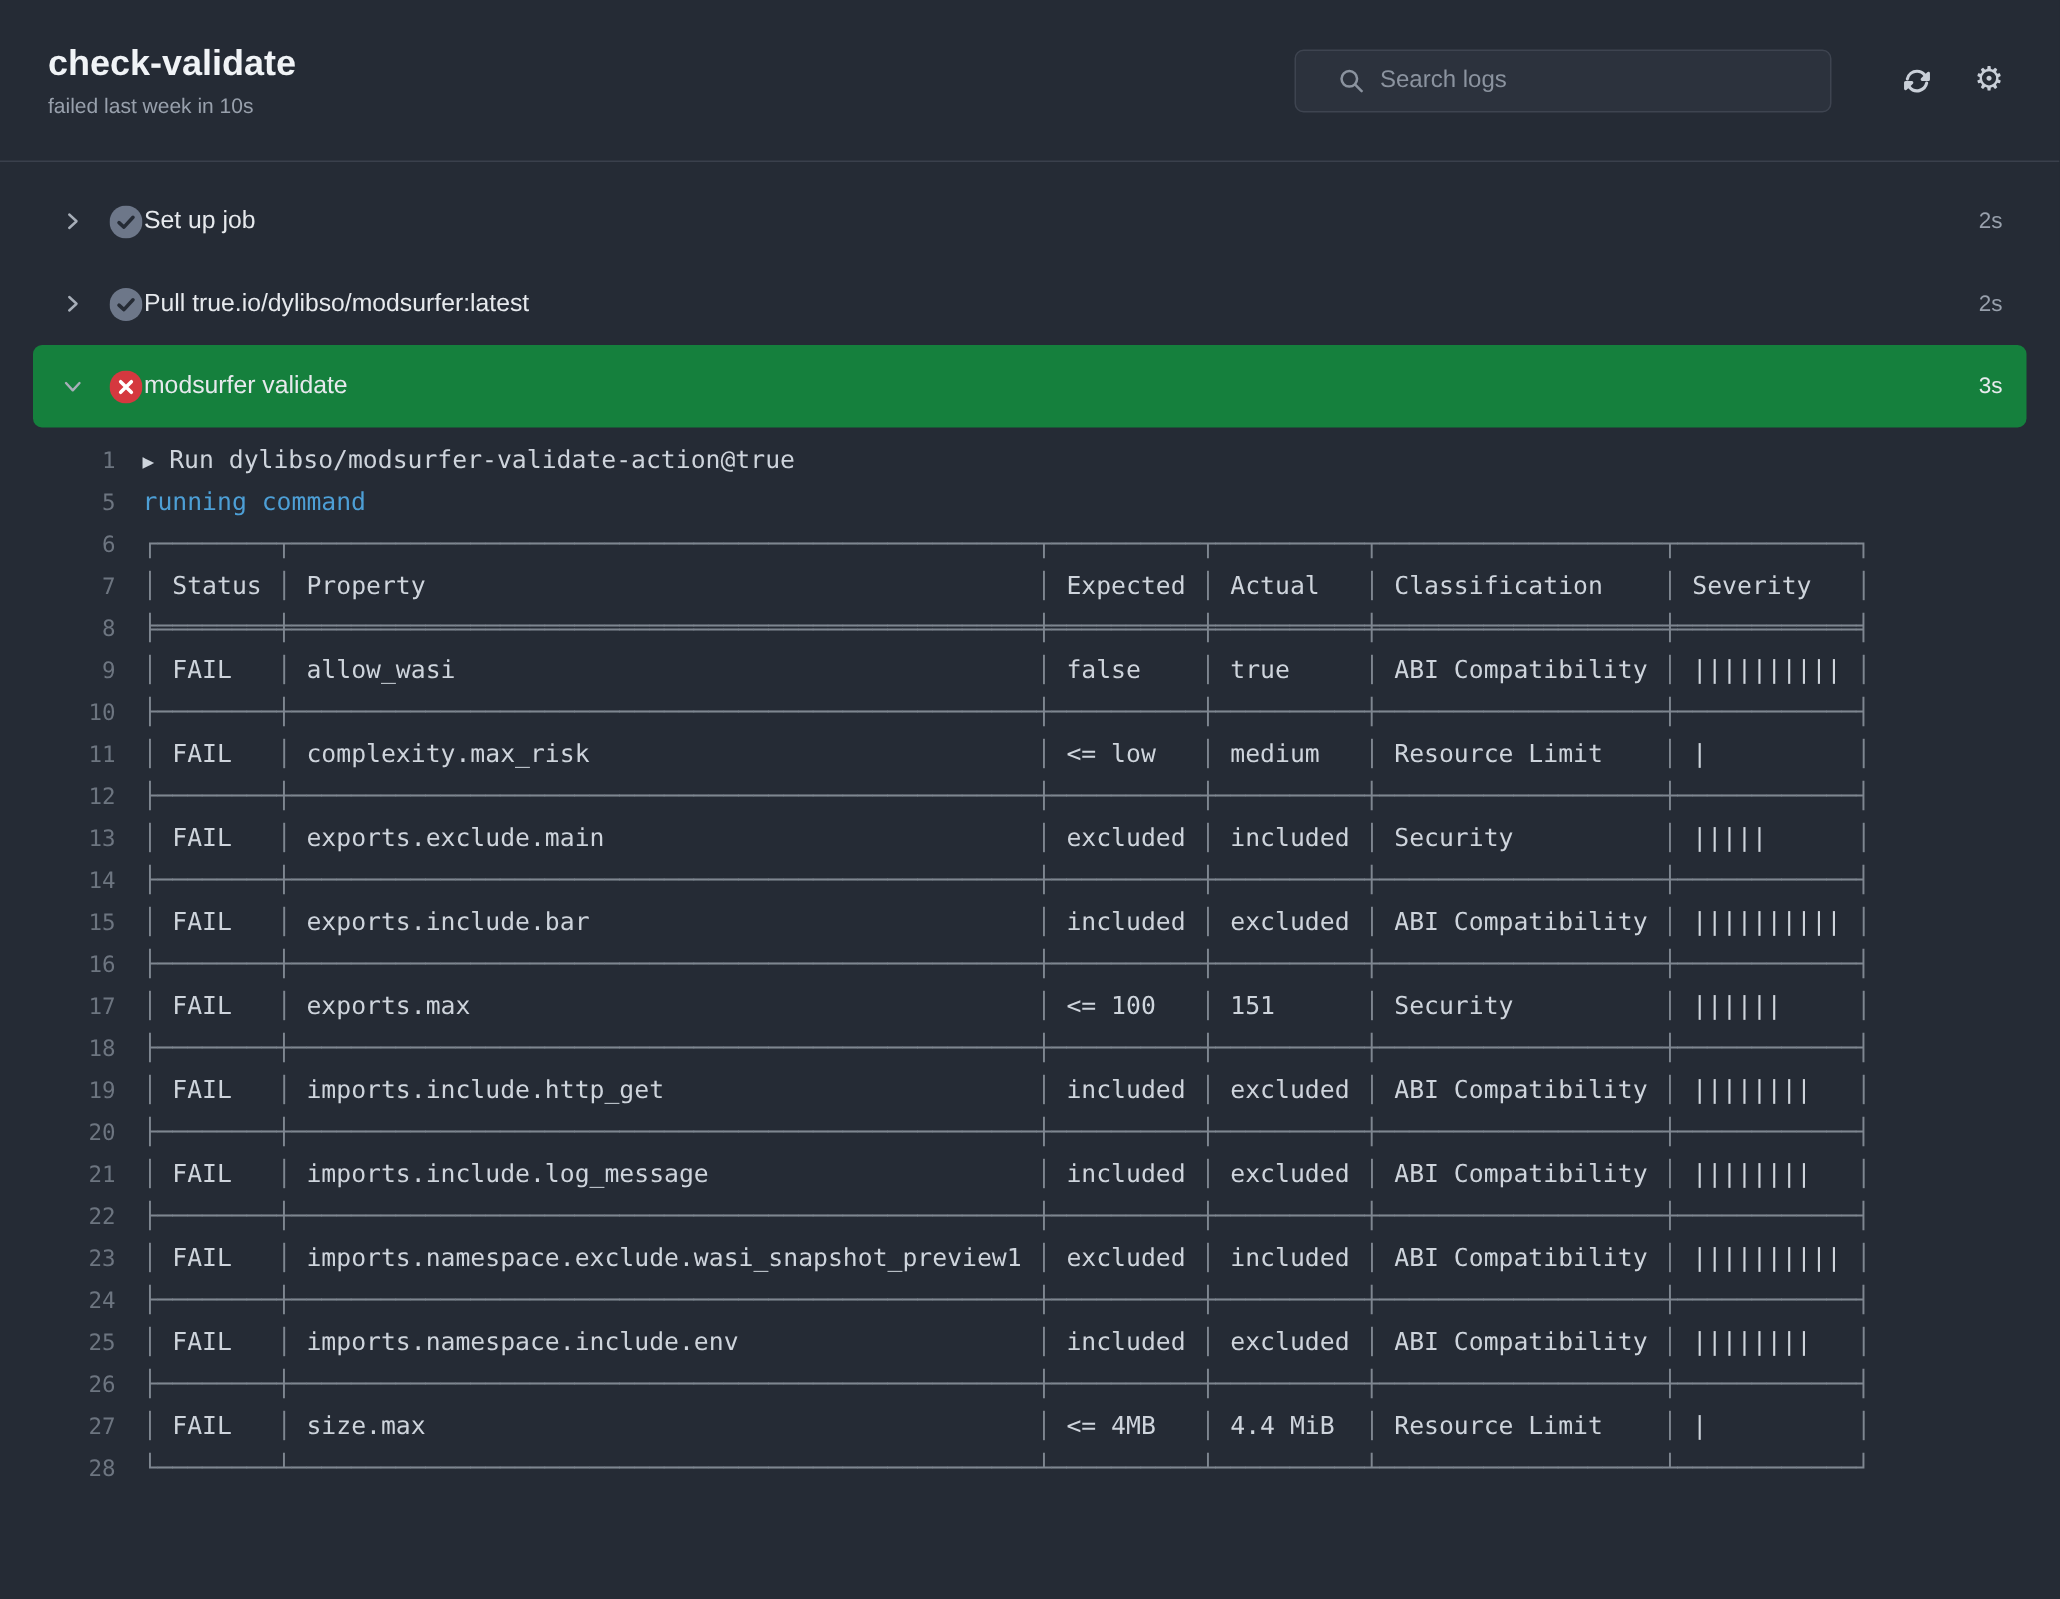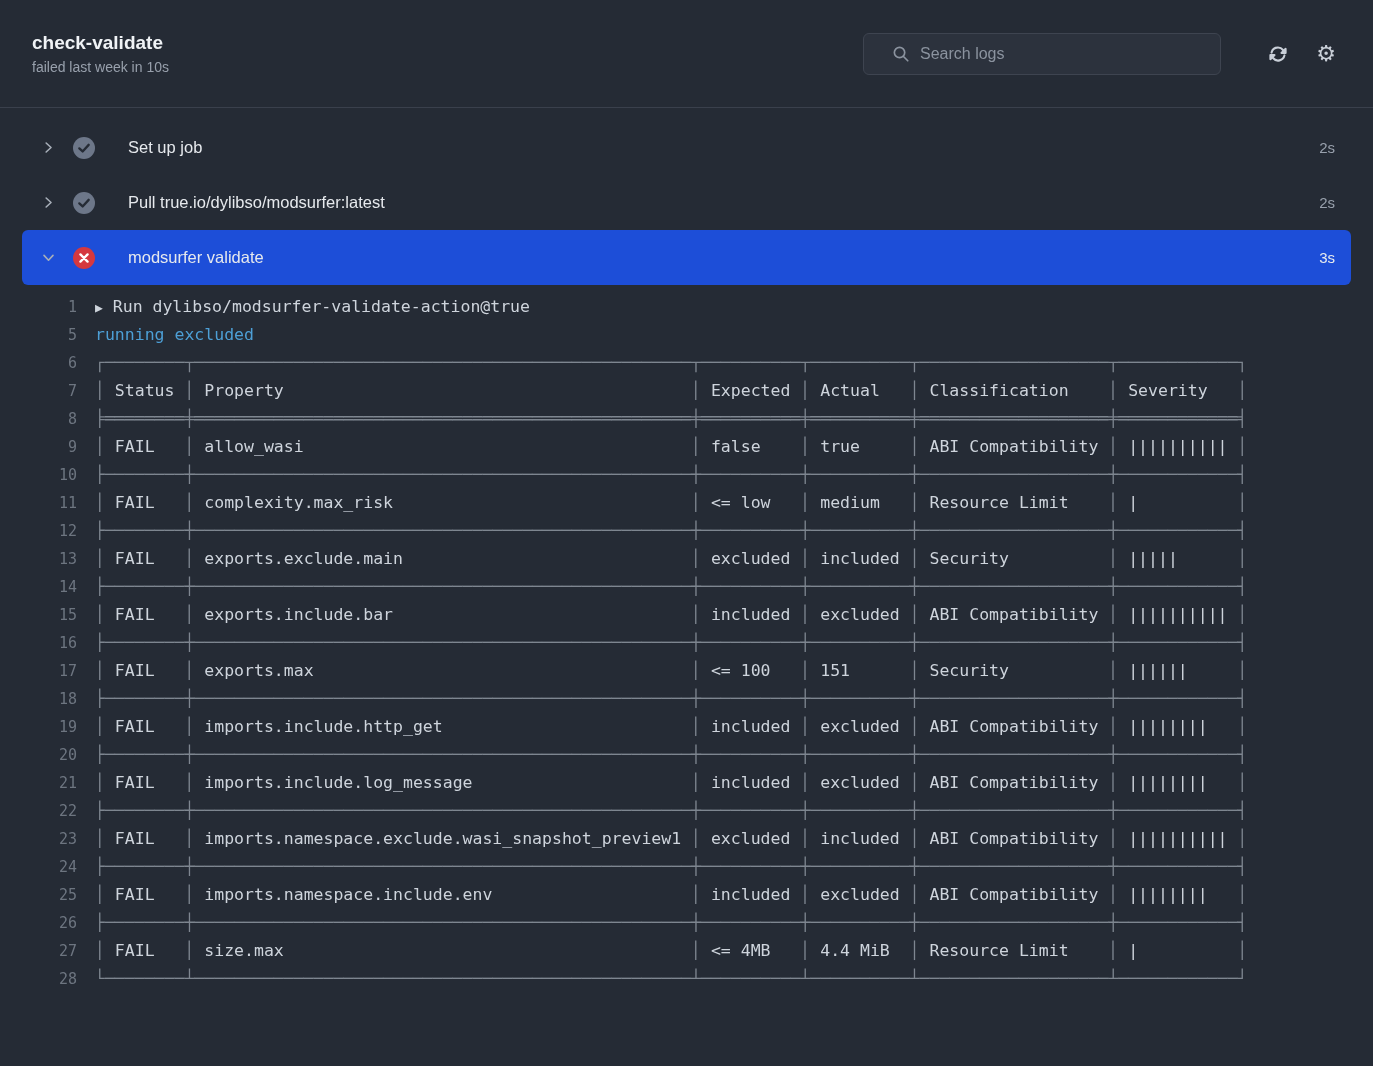--- a/index.html
+++ b/index.html
@@ -12,21 +12,21 @@
   }
   
   header {
     height:108px;
     display:flex;
     align-items:center;
     padding:0 30px 0 32px;
     border-bottom:1px solid #3a404c;
   }
   .title-block { flex:1; }
-  .job-title { font-size:19px; font-weight:700; color:#f0f3f6; }
+  .job-title { font-size:24px; font-weight:700; color:#f0f3f6; }
   .job-subtitle { font-size:14px; color:#98a0ac; margin-top:5px; }
   .search-box {
     width:358px; height:42px;
     background:#2c323d;
     border:1px solid #3e4450;
     border-radius:6px;
     display:flex; align-items:center;
     padding:0 28px; gap:10px;
     margin-right:26px;
   }
@@ -45,24 +45,24 @@
   
   .steps { padding-top:12px; }
   .step {
     height:55px;
     margin:0 22px;
     padding:0 16px;
     border-radius:6px;
     display:flex; align-items:center;
     cursor:pointer;
   }
-  .step.expanded { background:#1d4ed8; }
+  .step.expanded { background:#15803d; }
   .step .chev { width:16px; display:flex; align-items:center; justify-content:center; margin-left:2px; }
   .step .sicon { margin-left:17px; display:flex; align-items:center; }
-  .step .slabel { margin-left:33px; font-size:16.5px; color:#e6e9ed; }
+  .step .slabel { margin-left:1px; font-size:16.5px; color:#e6e9ed; }
   .step .sdur { margin-left:auto; font-size:15px; color:#98a0ac; }
   .step.expanded .sdur { color:#e8ebee; }
   
   .log { margin-top:8px; padding-bottom:30px; }
   .log-line {
     height:28px; line-height:28px;
     font-family:"DejaVu Sans Mono", monospace;
     font-size:16.5px;
     white-space:pre;
     display:flex;
@@ -153,21 +153,21 @@
             <circle cx="8" cy="8" r="8" fill="#d5383f"></circle>
             <path d="M5.4 5.4 L10.6 10.6 M10.6 5.4 L5.4 10.6" stroke="#fff" stroke-width="1.7" fill="none" stroke-linecap="round"></path>
           </svg>
       </span>
       <span class="slabel">modsurfer validate</span>
       <span class="sdur">3s</span>
     </div>
 
     <section class="log" id="log">
         <div class="log-line"><span class="num">1</span><span class="txt"><span class="marker">▶</span><span class="tc"> Run dylibso/modsurfer-validate-action@true</span></span></div>
-        <div class="log-line"><span class="num">5</span><span class="txt"><span class="info">running excluded</span></span></div>
+        <div class="log-line"><span class="num">5</span><span class="txt"><span class="info">running command</span></span></div>
         <div class="log-line"><span class="num">6</span><span class="txt"><span class="tb">┌────────┬──────────────────────────────────────────────────┬──────────┬──────────┬───────────────────┬────────────┐</span></span></div>
         <div class="log-line"><span class="num">7</span><span class="txt"><span class="tb">│</span><span class="tc"> Status </span><span class="tb">│</span><span class="tc"> Property                                         </span><span class="tb">│</span><span class="tc"> Expected </span><span class="tb">│</span><span class="tc"> Actual   </span><span class="tb">│</span><span class="tc"> Classification    </span><span class="tb">│</span><span class="tc"> Severity   </span><span class="tb">│</span></span></div>
         <div class="log-line"><span class="num">8</span><span class="txt"><span class="tb">╞════════╪══════════════════════════════════════════════════╪══════════╪══════════╪═══════════════════╪════════════╡</span></span></div>
         <div class="log-line"><span class="num">9</span><span class="txt"><span class="tb">│</span><span class="tc"> FAIL   </span><span class="tb">│</span><span class="tc"> allow_wasi                                       </span><span class="tb">│</span><span class="tc"> false    </span><span class="tb">│</span><span class="tc"> true     </span><span class="tb">│</span><span class="tc"> ABI Compatibility </span><span class="tb">│</span><span class="tc"> |||||||||| </span><span class="tb">│</span></span></div>
         <div class="log-line"><span class="num">10</span><span class="txt"><span class="tb">├────────┼──────────────────────────────────────────────────┼──────────┼──────────┼───────────────────┼────────────┤</span></span></div>
         <div class="log-line"><span class="num">11</span><span class="txt"><span class="tb">│</span><span class="tc"> FAIL   </span><span class="tb">│</span><span class="tc"> complexity.max_risk                              </span><span class="tb">│</span><span class="tc"> &lt;= low   </span><span class="tb">│</span><span class="tc"> medium   </span><span class="tb">│</span><span class="tc"> Resource Limit    </span><span class="tb">│</span><span class="tc"> |          </span><span class="tb">│</span></span></div>
         <div class="log-line"><span class="num">12</span><span class="txt"><span class="tb">├────────┼──────────────────────────────────────────────────┼──────────┼──────────┼───────────────────┼────────────┤</span></span></div>
         <div class="log-line"><span class="num">13</span><span class="txt"><span class="tb">│</span><span class="tc"> FAIL   </span><span class="tb">│</span><span class="tc"> exports.exclude.main                             </span><span class="tb">│</span><span class="tc"> excluded </span><span class="tb">│</span><span class="tc"> included </span><span class="tb">│</span><span class="tc"> Security          </span><span class="tb">│</span><span class="tc"> |||||      </span><span class="tb">│</span></span></div>
         <div class="log-line"><span class="num">14</span><span class="txt"><span class="tb">├────────┼──────────────────────────────────────────────────┼──────────┼──────────┼───────────────────┼────────────┤</span></span></div>
         <div class="log-line"><span class="num">15</span><span class="txt"><span class="tb">│</span><span class="tc"> FAIL   </span><span class="tb">│</span><span class="tc"> exports.include.bar                              </span><span class="tb">│</span><span class="tc"> included </span><span class="tb">│</span><span class="tc"> excluded </span><span class="tb">│</span><span class="tc"> ABI Compatibility </span><span class="tb">│</span><span class="tc"> |||||||||| </span><span class="tb">│</span></span></div>

